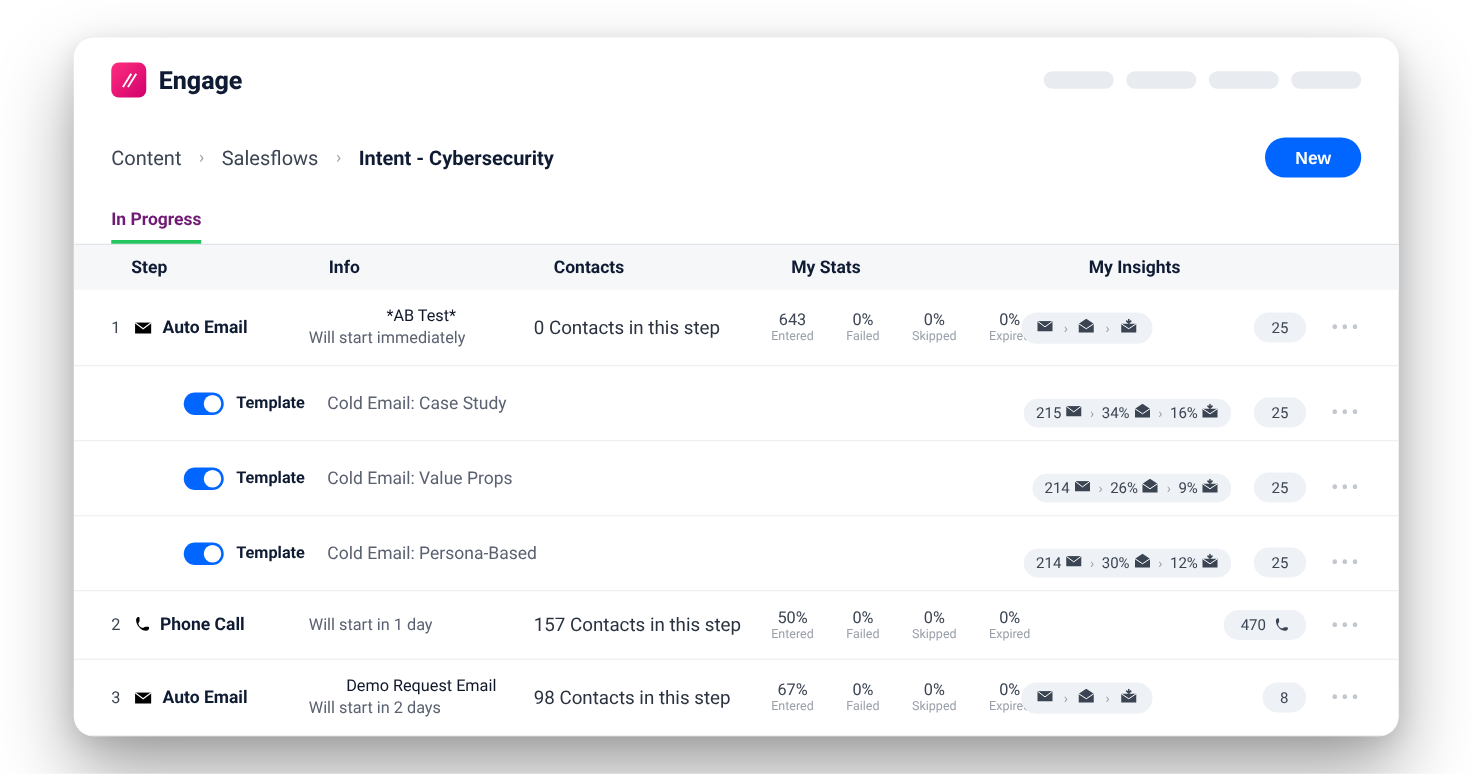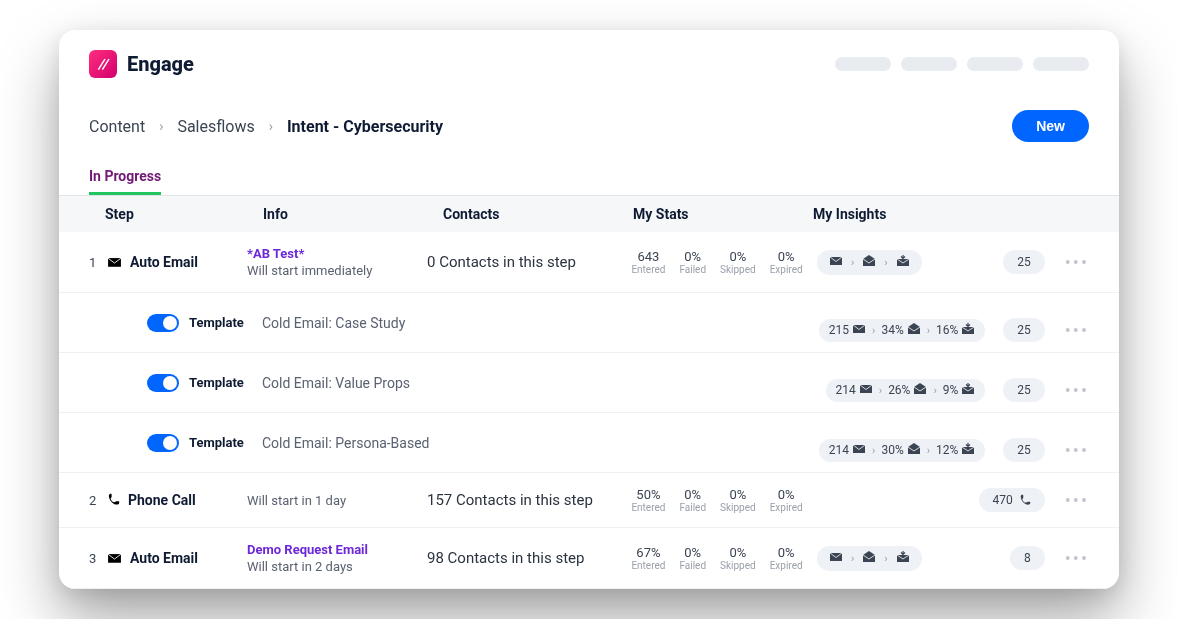--- a/index.html
+++ b/index.html
@@ -17,30 +17,30 @@
 .breadcrumb span.current { font-weight: 700; color: #0f1b33; }
 .breadcrumb .chev { color: #9aa0aa; font-size: 14px; }
 .crumb { cursor: pointer; }
 .new-btn { background: #0066ff; color: #fff; border: none; border-radius: 18px; padding: 8px 24px; font-weight: 700; font-size: 14px; cursor: pointer; }
 .tabbar { padding: 0 30px; border-bottom: 1px solid #e1e4e8; }
 .tab { display: inline-block; padding: 8px 0; font-size: 14px; font-weight: 700; color: #701a75; border-bottom: 3px solid #22c55e; }
 .table-header { display: flex; background: #f5f7f9; padding: 10px 46px; font-size: 14px; font-weight: 700; color: #0f1b33; }
 .col-step { width: 158px; }
 .col-info { width: 180px; }
 .col-contacts { width: 190px; }
-.col-stats { width: 180px; }
+.col-stats { width: 238px; }
 .col-insights { flex: 1; }
 .row { display: flex; align-items: center; padding: 14px 30px; border-bottom: 1px solid #eef0f3; position: relative; }
 .step-num { width: 18px; font-size: 13px; color: #3b4452; }
 .step-cell { display: flex; align-items: center; gap: 8px; width: 140px; }
 .step-label { font-weight: 700; font-size: 14px; color: #0f1b33; }
 .info-cell { width: 180px; font-size: 13px; color: #5a6170; }
-.info-title { font-weight: 700; color: #6d28d9; margin-bottom: 2px; font-size: 13px; }
+.info-title { font-weight: 400; color: #0f172a; margin-bottom: 2px; font-size: 13px; text-align: center; }
 .contacts-cell { width: 190px; font-size: 15px; color: #2b3340; }
-.stats-cell { width: 200px; display: flex; gap: 14px; justify-content: center; }
+.stats-cell { width: 200px; display: flex; gap: 26px; }
 .stat { text-align: center; }
 .stat-val { font-size: 13px; color: #3b4452; }
 .stat-lbl { font-size: 10px; color: #9aa0aa; }
 .insights-cell { flex: 1; display: flex; align-items: center; gap: 6px; justify-content: flex-start; }
 .insight-pill { background: #eef1f5; border-radius: 14px; padding: 5px 12px; display: flex; align-items: center; gap: 8px; font-size: 12px; color: #3b4452; }
 .insight-pill .isep { color: #9aa0aa; font-size: 11px; }
 .count-pill { background: #eef1f5; border-radius: 14px; padding: 5px 14px; font-size: 12px; color: #3b4452; margin-left: auto; display: flex; align-items: center; gap: 6px; }
 .dots { color: #c3c7ce; letter-spacing: 2px; font-size: 18px; margin-left: 14px; cursor: pointer; }
 .sub-row { display: flex; align-items: center; padding: 10px 30px 10px 88px; border-bottom: 1px solid #eef0f3; text-align: center; }
 .toggle { width: 32px; height: 18px; background: #0066ff; border-radius: 10px; position: relative; margin-right: 10px; flex-shrink: 0; cursor: pointer; }

